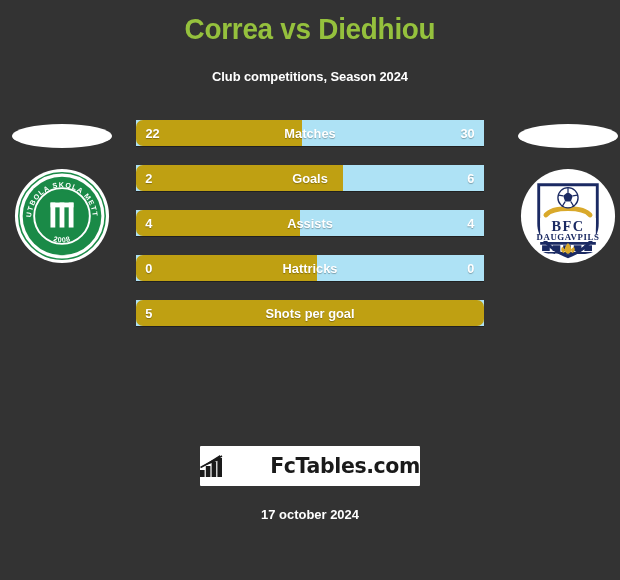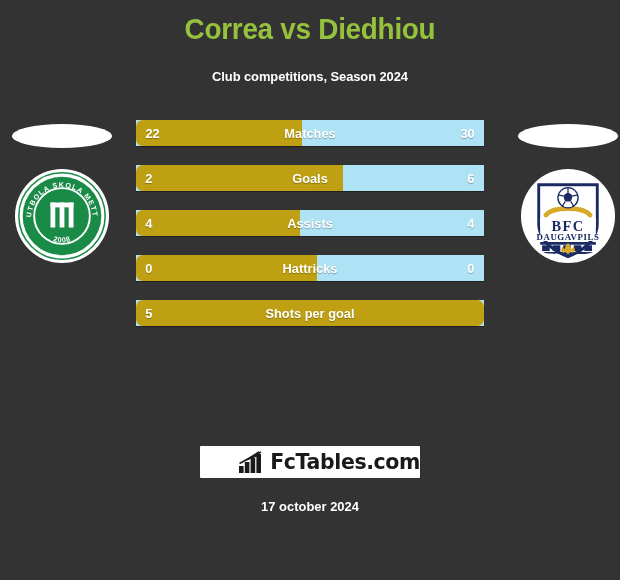--- a/index.html
+++ b/index.html
@@ -145,25 +145,25 @@
   .footer {
     position: absolute;
     top: 446px;
     left: 0;
     width: 620px;
     text-align: center;
   }
   .brand {
     display: inline-flex;
     align-items: center;
-    justify-content: flex-end;
+    justify-content: space-between;
     gap: 5px;
     background: #ffffff;
     width: 220px;
-    height: 32px;
+    height: 40px;
     border-radius: 1px;
     box-sizing: border-box;
   }
   .brand-text {
     color: #1a1a1a;
     font-size: 20.5px;
     font-weight: bold;
     letter-spacing: -0.4px;
     font-family: "DejaVu Sans", sans-serif;
   }

